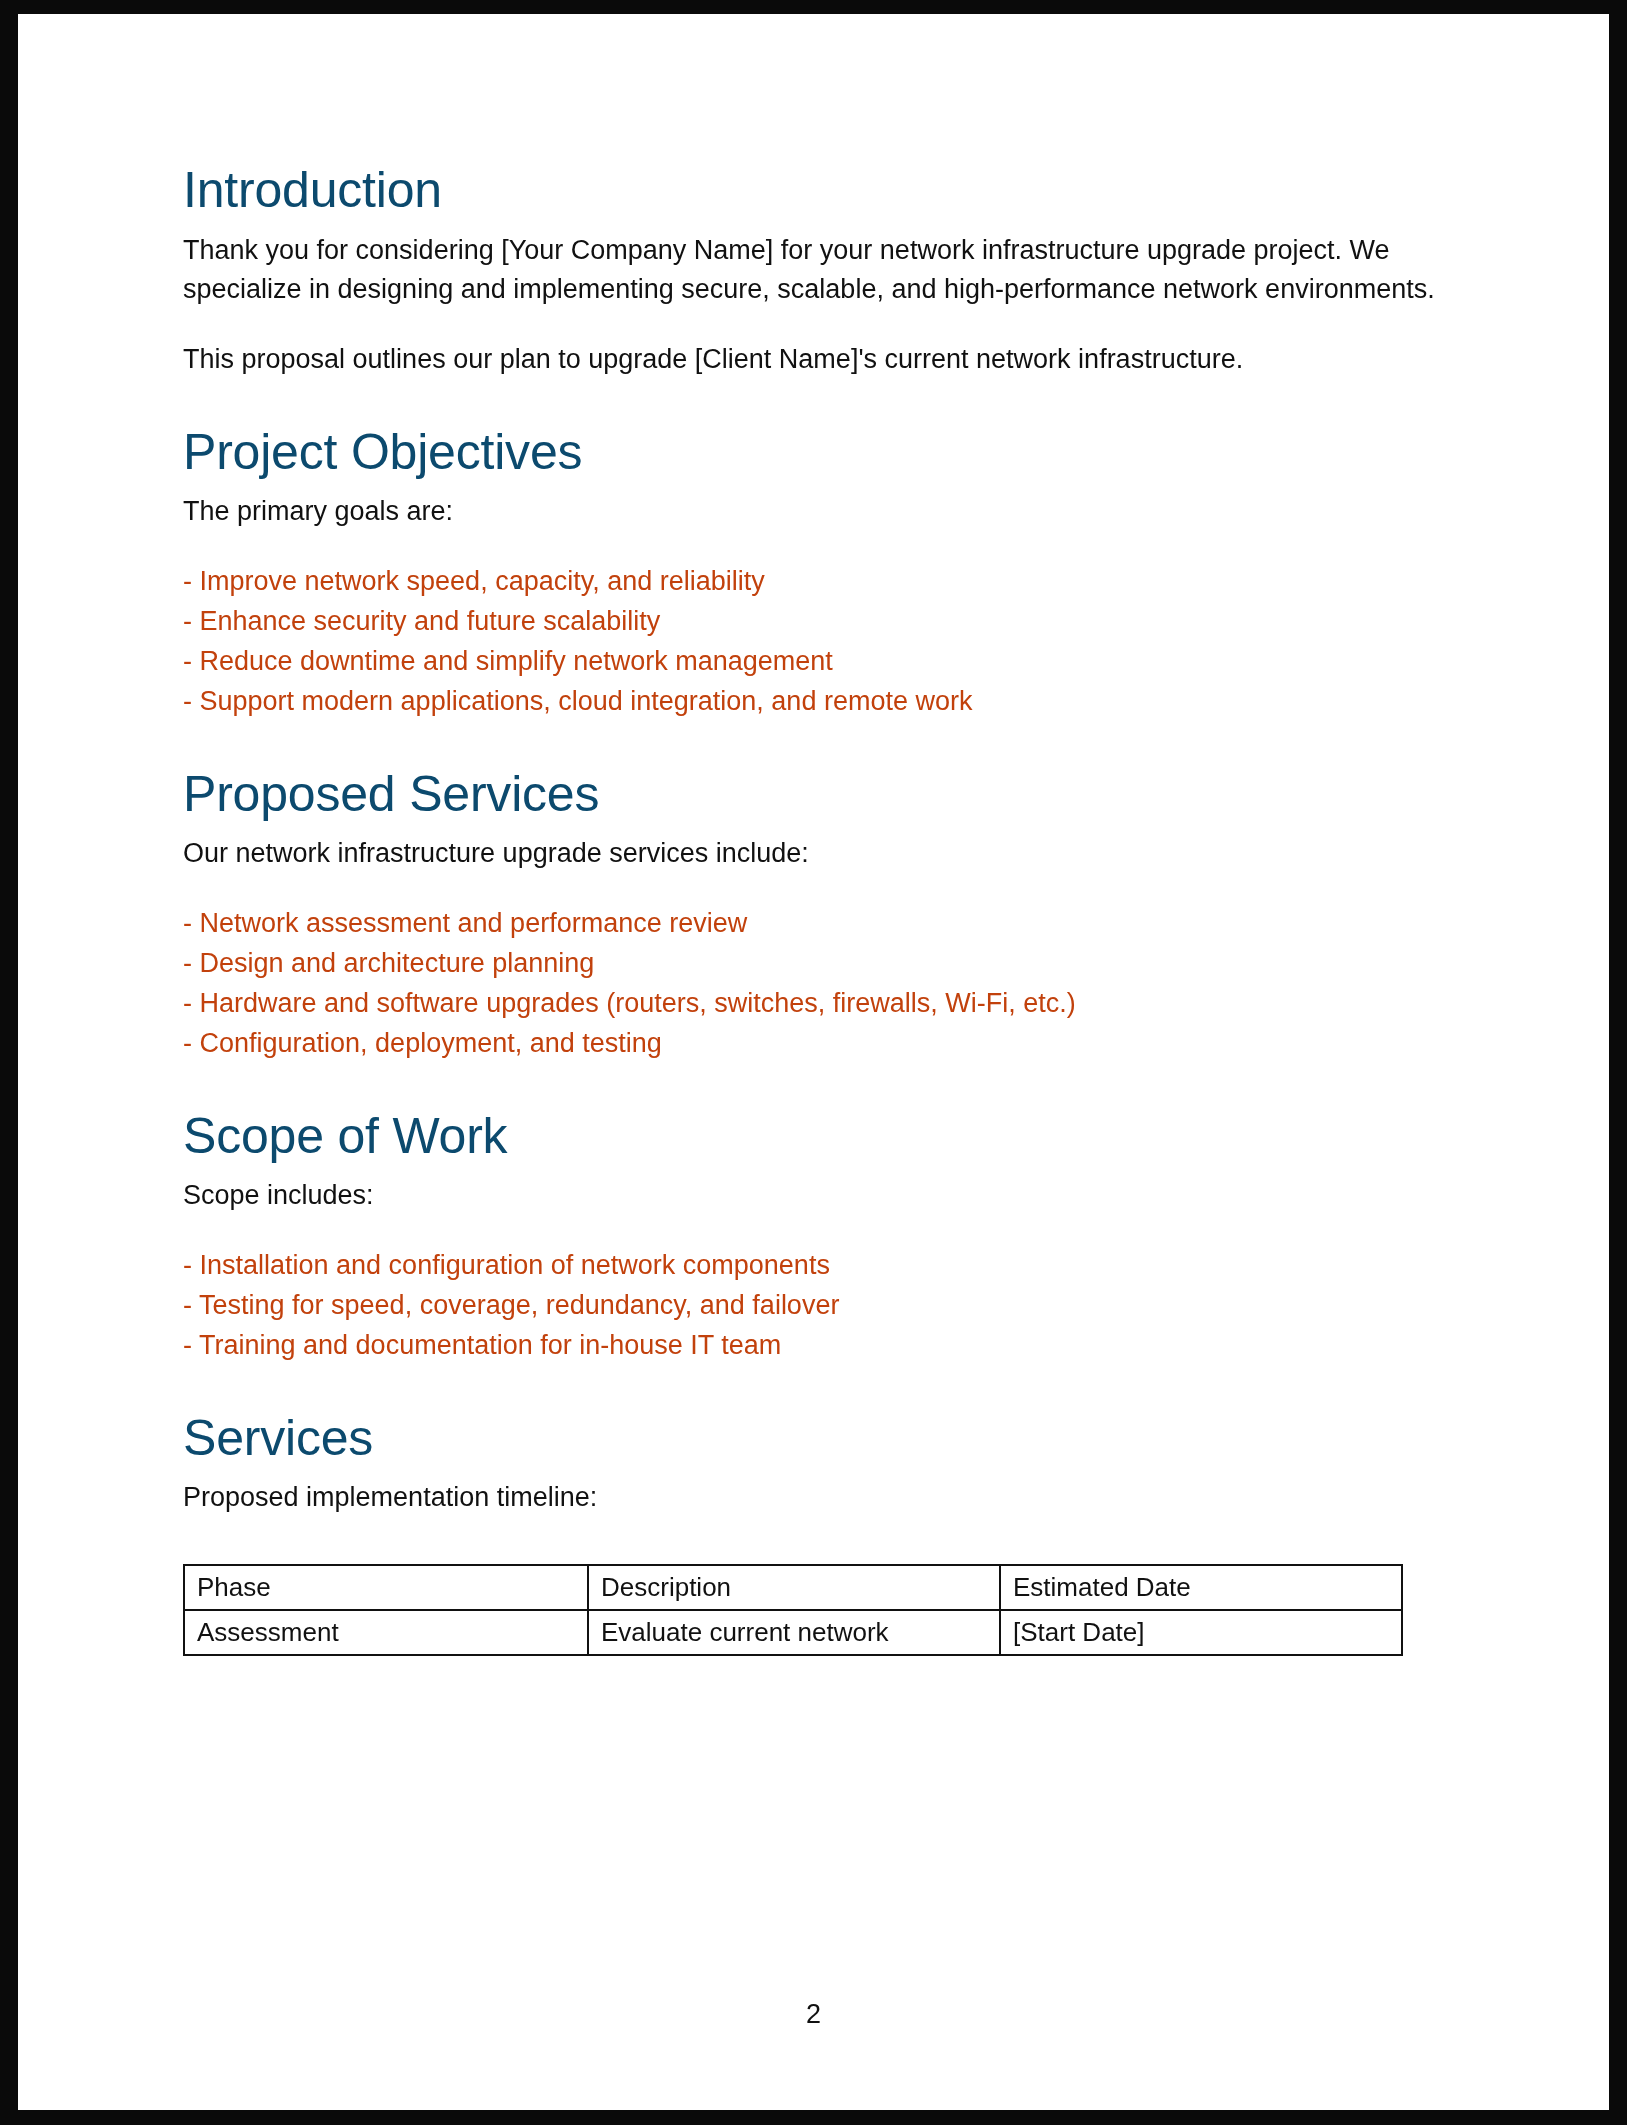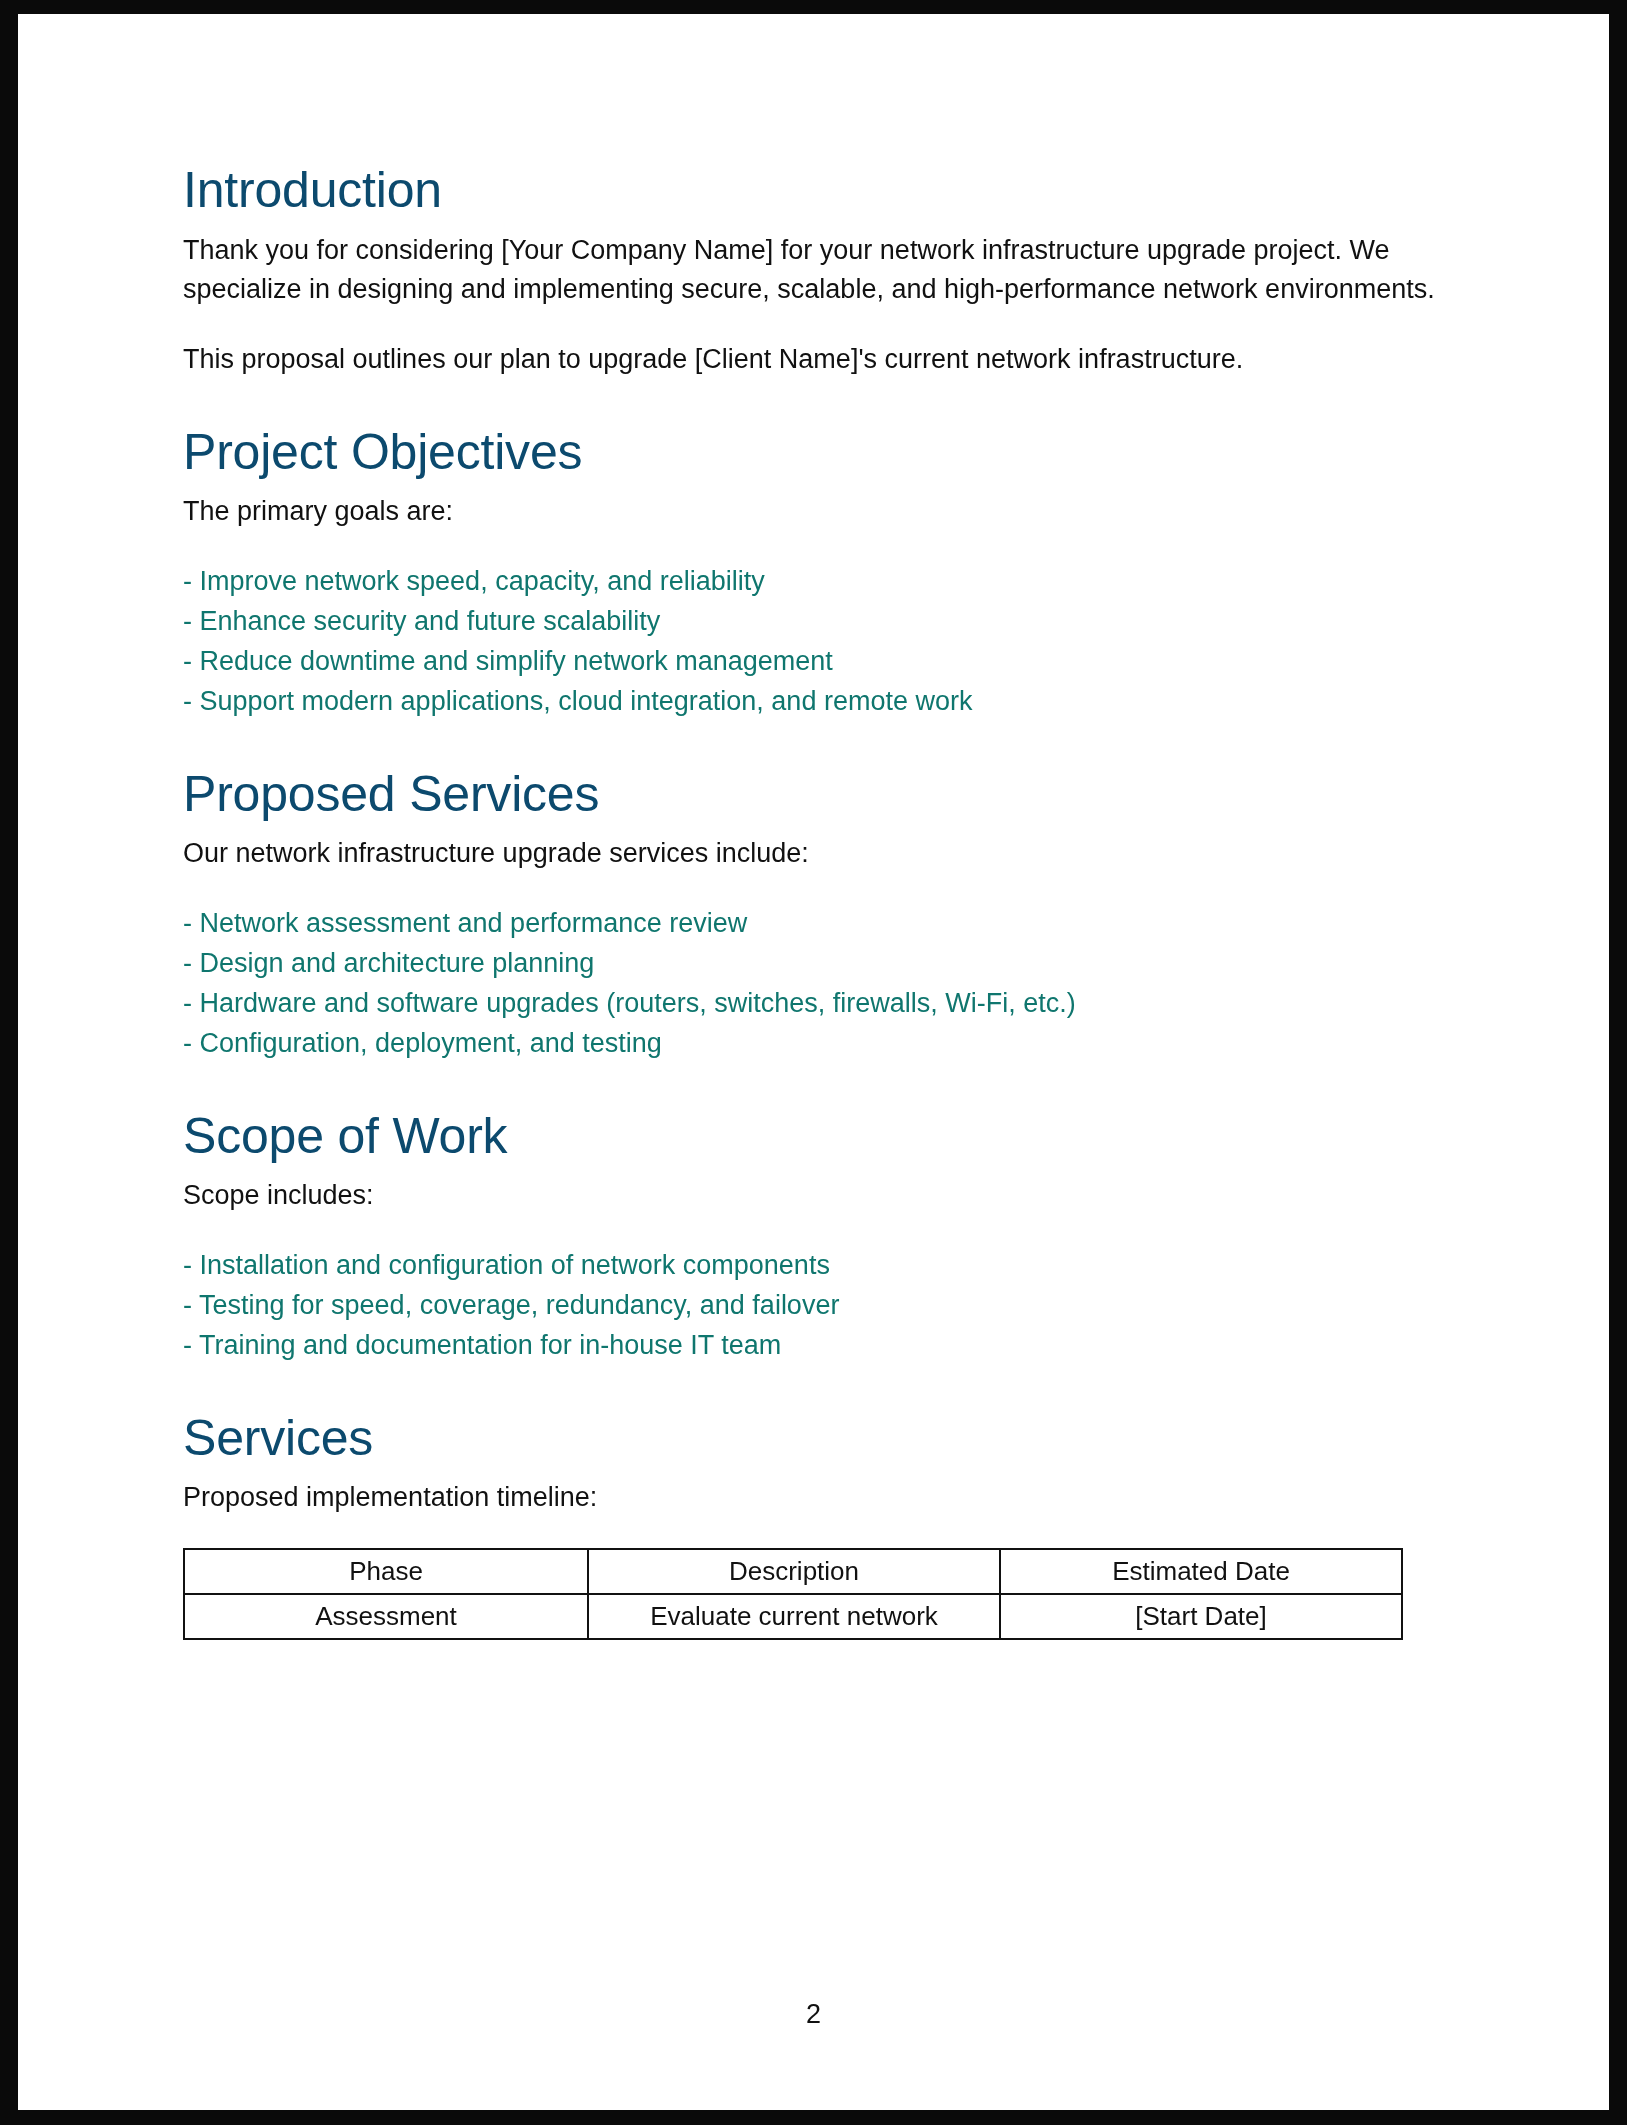--- a/index.html
+++ b/index.html
@@ -70,31 +70,30 @@
   }
 
   ul.bullets {
     list-style: none;
     margin: 30px 0 0 0;
     padding: 0;
   }
   ul.bullets li {
     font-size: 27px;
     line-height: 1.48;
-    color: #0f766e;
+    color: #c2410c;
     white-space: nowrap;
   }
 
   
   table.timeline-table {
     border-collapse: collapse;
-    margin-top: 30px;
+    margin-top: 46px;
     width: 1218px;
     table-layout: fixed;
-    text-align: center;
   }
   table.timeline-table td {
     border: 2px solid #111111;
     font-size: 26px;
     line-height: 1.2;
     padding: 6px 12px;
     color: #111111;
     vertical-align: middle;
     white-space: nowrap;
     overflow: hidden;

